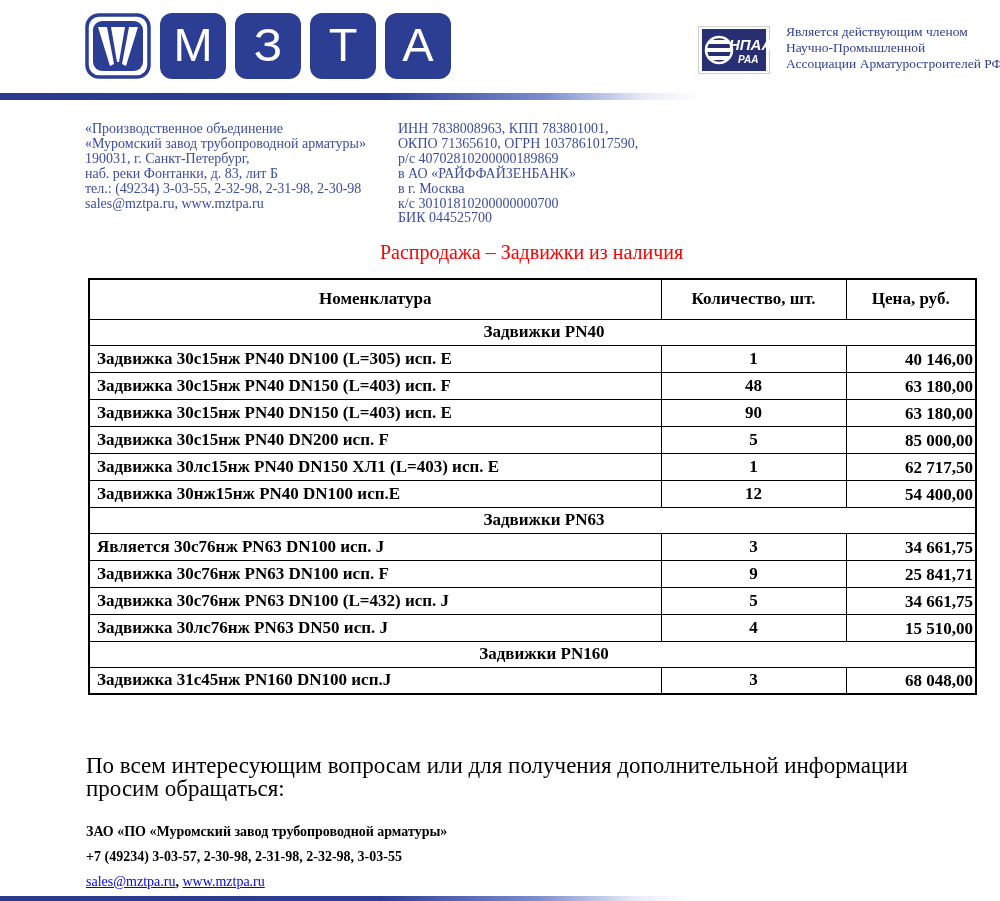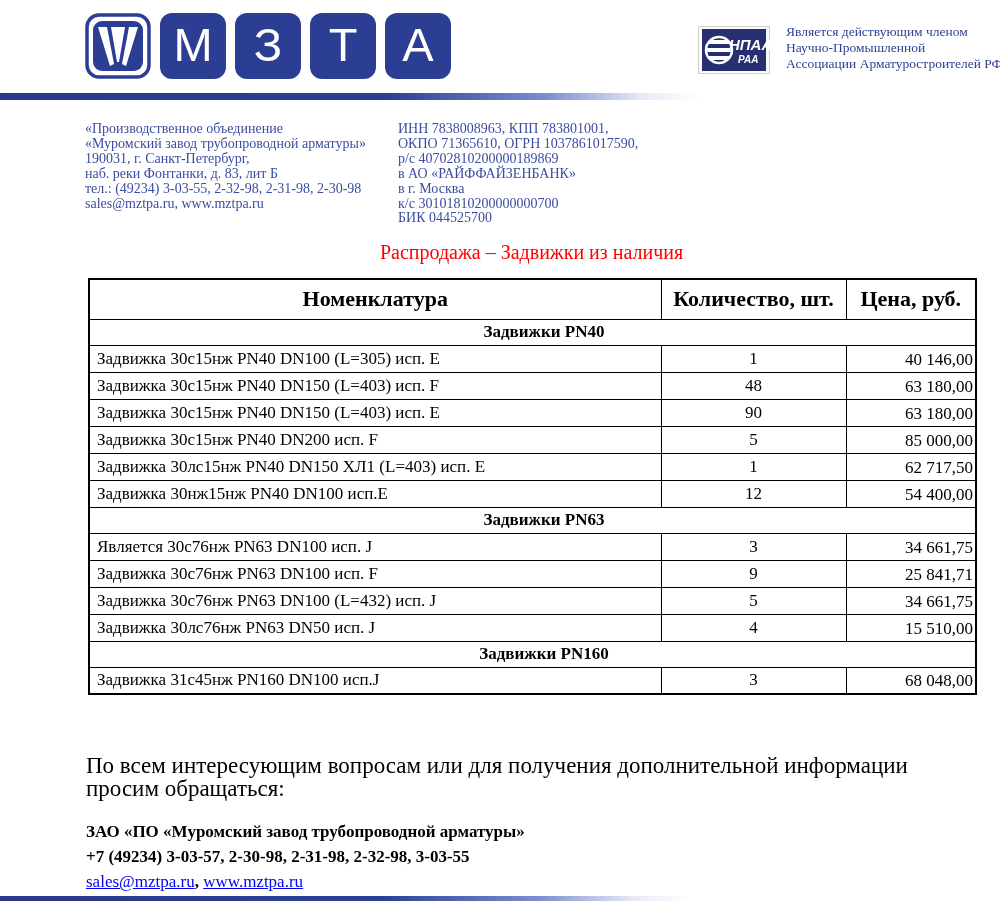--- a/index.html
+++ b/index.html
@@ -48,33 +48,33 @@
   }
 
   
   table.price {
     position:absolute; left:88px; top:278px; width:887px;
     border-collapse:collapse; table-layout:fixed;
     font-size:17px; font-family:"Liberation Serif", serif;
     border:2px solid #000;
   }
   table.price th, table.price td { border:1px solid #000; overflow:hidden; }
-  table.price th { font-weight:bold; text-align:center; height:40px; font-size:22px; }
+  table.price th { font-weight:bold; text-align:center; height:40px; font-size:17px; }
   tr.section-row td { font-weight:bold; text-align:center; height:26px; font-size:17px;padding-left:23px; }
-  tr.data-row td { height:27px; }
+  tr.data-row td { height:27px;font-weight:bold; }
   td.name-cell { text-align:left; padding-left:7px; }
   td.qty-cell { text-align:center; }
   td.price-cell { text-align:right; padding-right:2px; vertical-align:bottom; padding-bottom:2px; }
 
   
   .note {
     position:absolute; left:86px; top:754px; width:875px;
     font-weight:normal; font-size:23px; line-height:23px;
   }
-  .contacts { position:absolute; left:86px; top:819px; font-weight:bold; font-size:17px; line-height:25px; }
+  .contacts { position:absolute; left:86px; top:819px; font-weight:bold; font-size:14px; line-height:25px; }
   .contacts a { color:#0000f5; text-decoration:underline; font-weight:normal; }
 </style>
 </head>
 <body>
 
 <div class="page">
 
   <div class="logo">
     <svg class="emblem-svg" viewBox="0 0 66 66">
       <rect x="2" y="2" width="62" height="62" rx="12" fill="#ffffff" stroke="#2c3e94" stroke-width="3.5"></rect>

